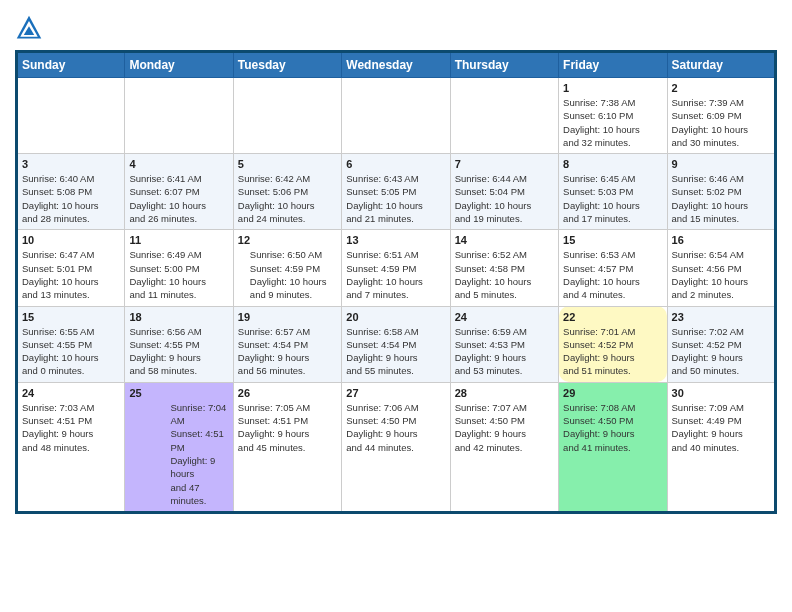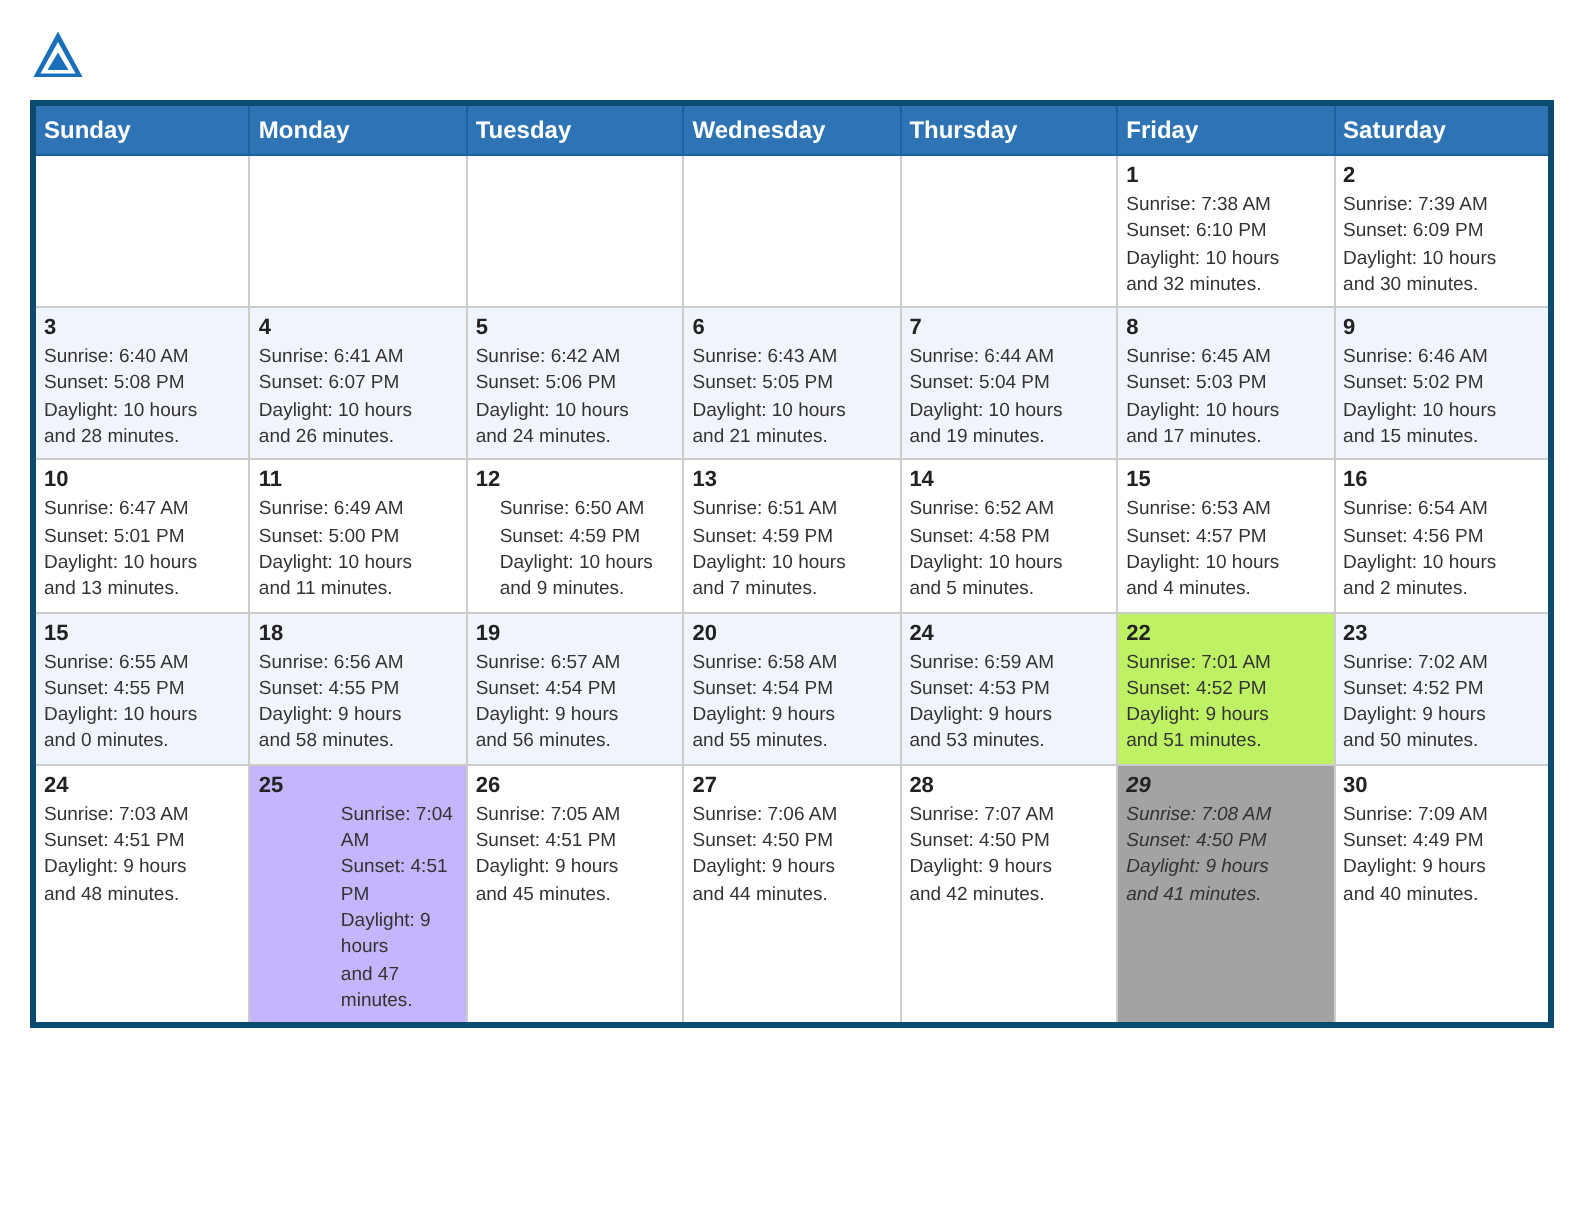--- a/index.html
+++ b/index.html
@@ -293,21 +293,21 @@
 Daylight: 9 hours
 and 55 minutes.</div>
           </td>
           <td style="background: rgb(240, 245, 251);">
             <span class="day-num">24</span>
             <div class="day-info" style="white-space: pre-line;">Sunrise: 6:59 AM
 Sunset: 4:53 PM
 Daylight: 9 hours
 and 53 minutes.</div>
           </td>
-          <td style="background: #bef264;">
+          <td style="background: #fef9c3; border-radius: 10px;">
             <span class="day-num">22</span>
             <div class="day-info" style="white-space: pre-line;">Sunrise: 7:01 AM
 Sunset: 4:52 PM
 Daylight: 9 hours
 and 51 minutes.</div>
           </td>
           <td style="background: rgb(240, 245, 251);">
             <span class="day-num">23</span>
             <div class="day-info" style="white-space: pre-line;">Sunrise: 7:02 AM
 Sunset: 4:52 PM
@@ -344,21 +344,21 @@
 Daylight: 9 hours
 and 44 minutes.</div>
           </td>
           <td style="background: rgb(255, 255, 255);">
             <span class="day-num">28</span>
             <div class="day-info" style="white-space: pre-line;">Sunrise: 7:07 AM
 Sunset: 4:50 PM
 Daylight: 9 hours
 and 42 minutes.</div>
           </td>
-          <td style="background: #a3a3a3; font-style: italic;">
+          <td style="background: #86efac;">
             <span class="day-num">29</span>
             <div class="day-info" style="white-space: pre-line;">Sunrise: 7:08 AM
 Sunset: 4:50 PM
 Daylight: 9 hours
 and 41 minutes.</div>
           </td>
           <td style="background: rgb(255, 255, 255);">
             <span class="day-num">30</span>
             <div class="day-info" style="white-space: pre-line;">Sunrise: 7:09 AM
 Sunset: 4:49 PM

